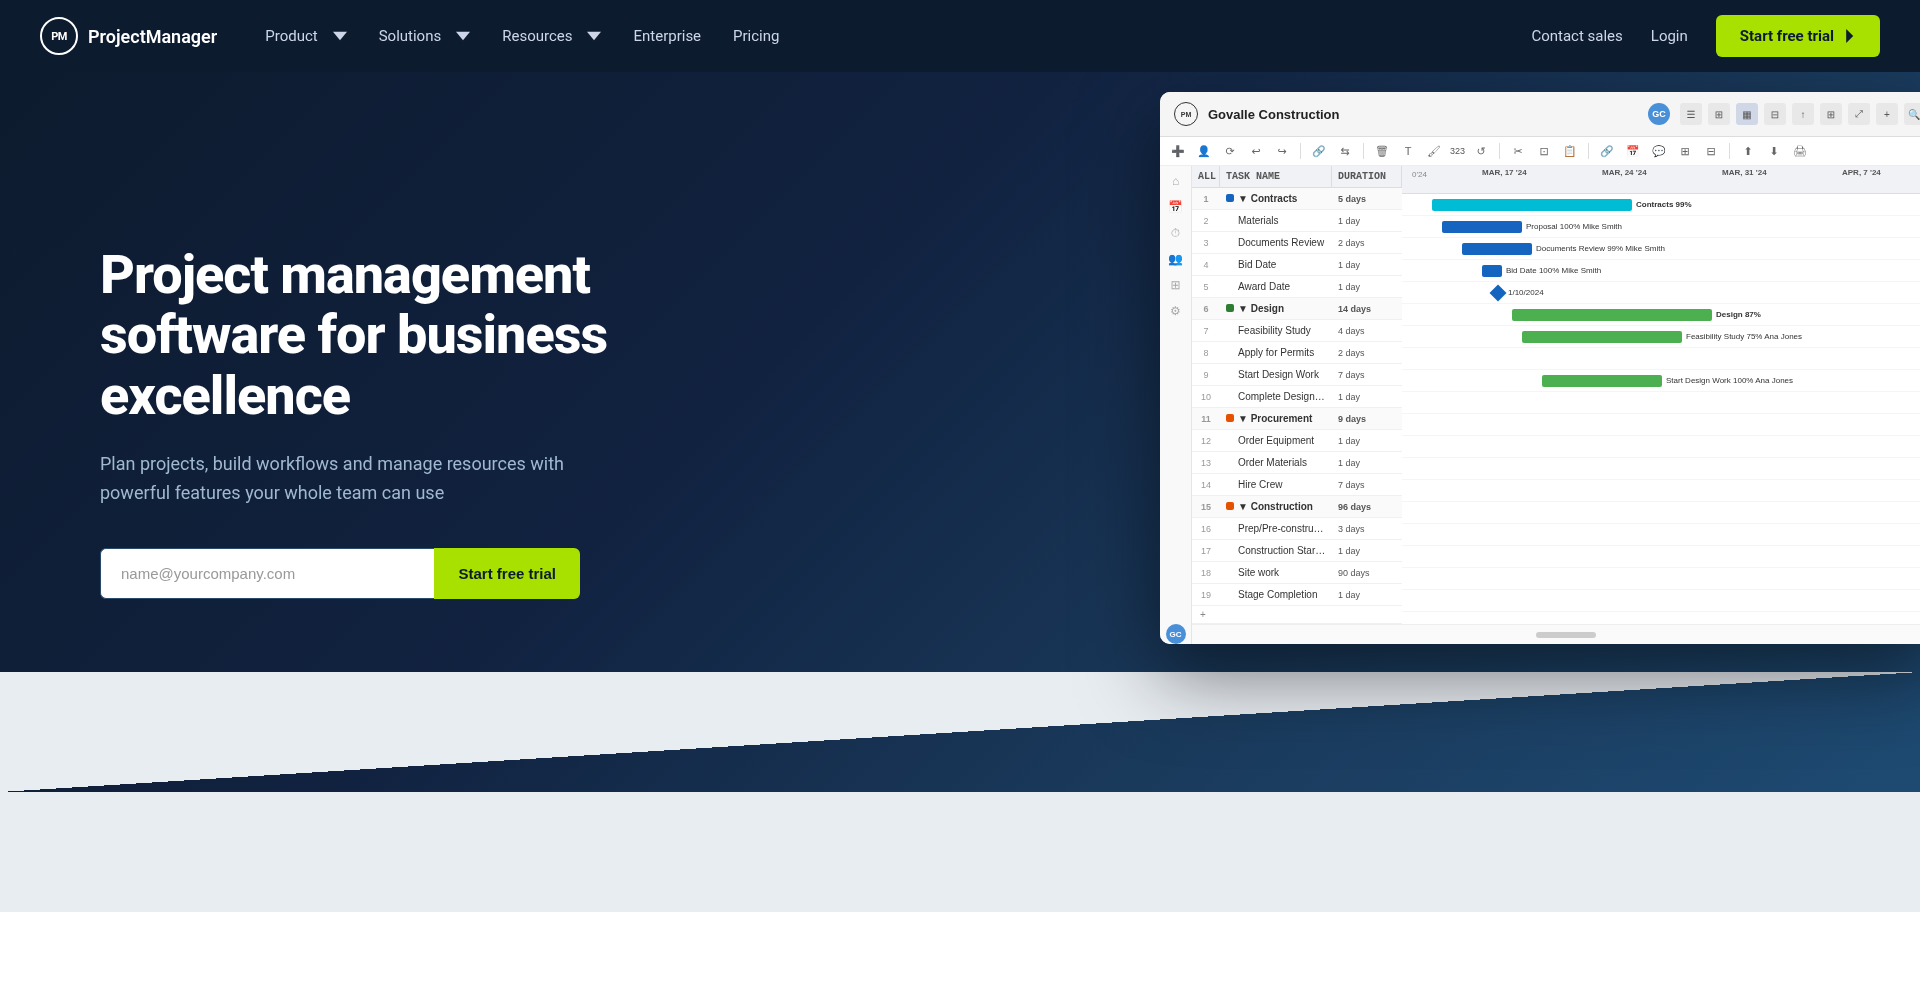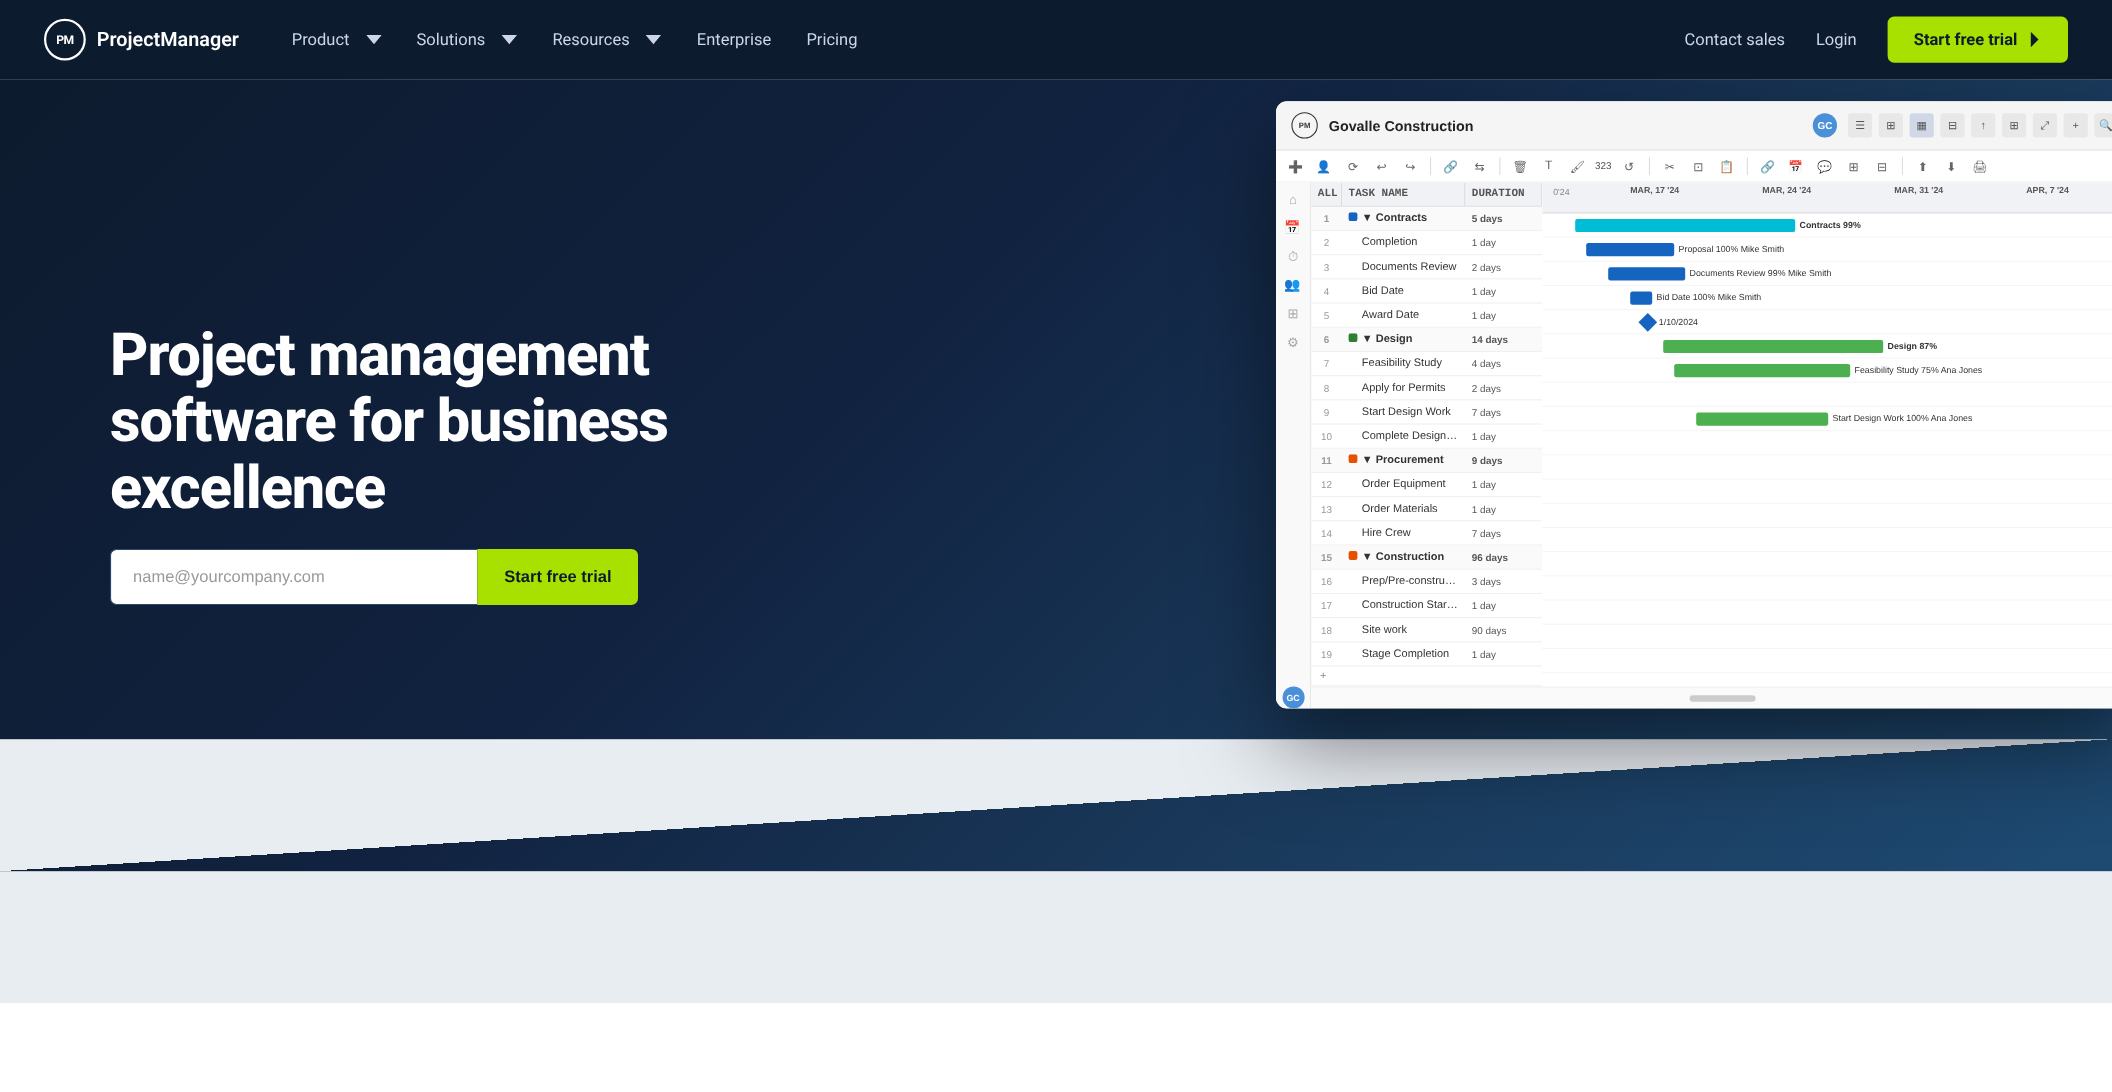--- a/index.html
+++ b/index.html
@@ -301,20 +301,21 @@
       <svg viewBox="0 0 10 10">
           <path d="M3 0l5 5-5 5V0z"></path>
         </svg>
     </a>
   </div>
 </nav>
 
 <section class="hero">
   <div class="hero-content">
     <h1 class="hero-title">Project management software for business excellence</h1>
+    <p class="hero-subtitle">Plan projects, build workflows and manage resources with powerful features your whole team can use</p>
     <div class="hero-form">
       <input class="hero-input" type="email" placeholder="name@yourcompany.com" style="">
       <button class="btn-trial-hero">Start free trial</button>
     </div>
   </div>
 
   <div class="hero-visual">
     <div class="gantt-window">
 
       <div class="gantt-titlebar">
@@ -388,21 +389,21 @@
                 <div class="gantt-header-cell">DURATION</div>
               </div>
 
               <div class="gantt-row group-row">
                 <div class="gantt-row-num">1</div>
                 <div class="gantt-row-name"><span class="group-dot dot-blue"></span>▼ Contracts</div>
                 <div class="gantt-row-dur">5 days</div>
               </div>
               <div class="gantt-row">
                 <div class="gantt-row-num">2</div>
-                <div class="gantt-row-name indent">Completion</div>
+                <div class="gantt-row-name indent">Materials</div>
                 <div class="gantt-row-dur">1 day</div>
               </div>
               <div class="gantt-row">
                 <div class="gantt-row-num">3</div>
                 <div class="gantt-row-name indent">Documents Review</div>
                 <div class="gantt-row-dur">2 days</div>
               </div>
               <div class="gantt-row">
                 <div class="gantt-row-num">4</div>
                 <div class="gantt-row-name indent">Bid Date</div>

